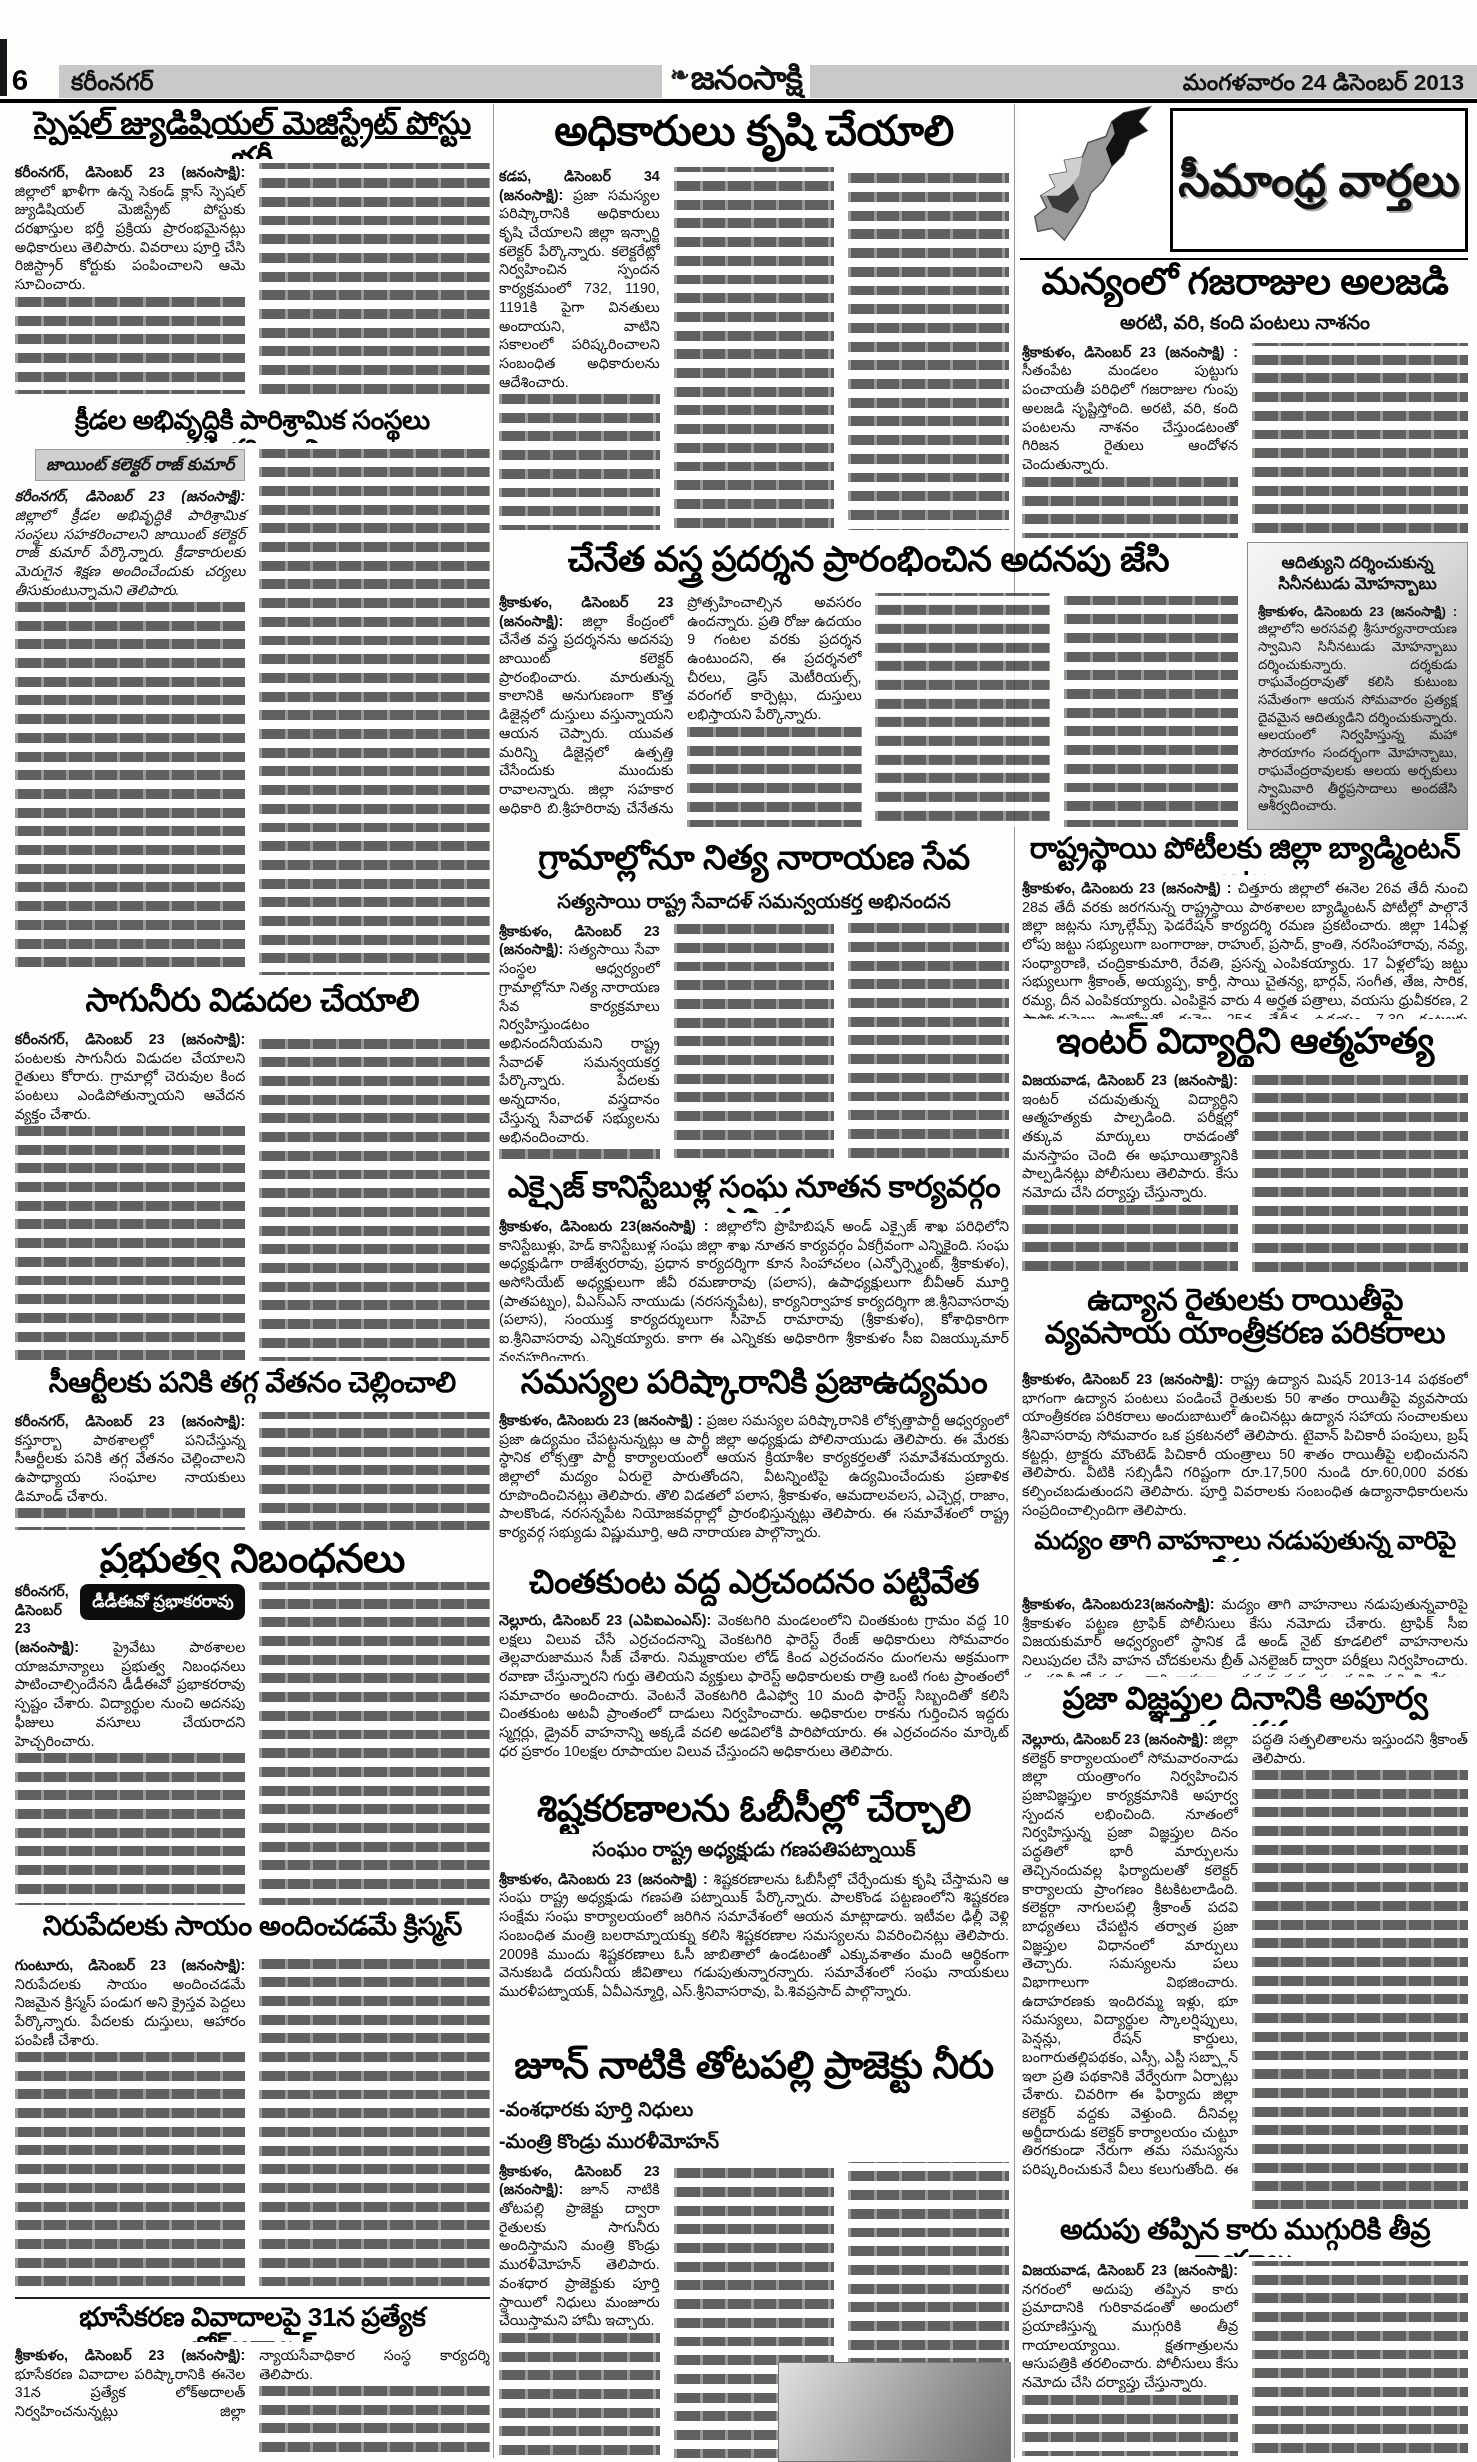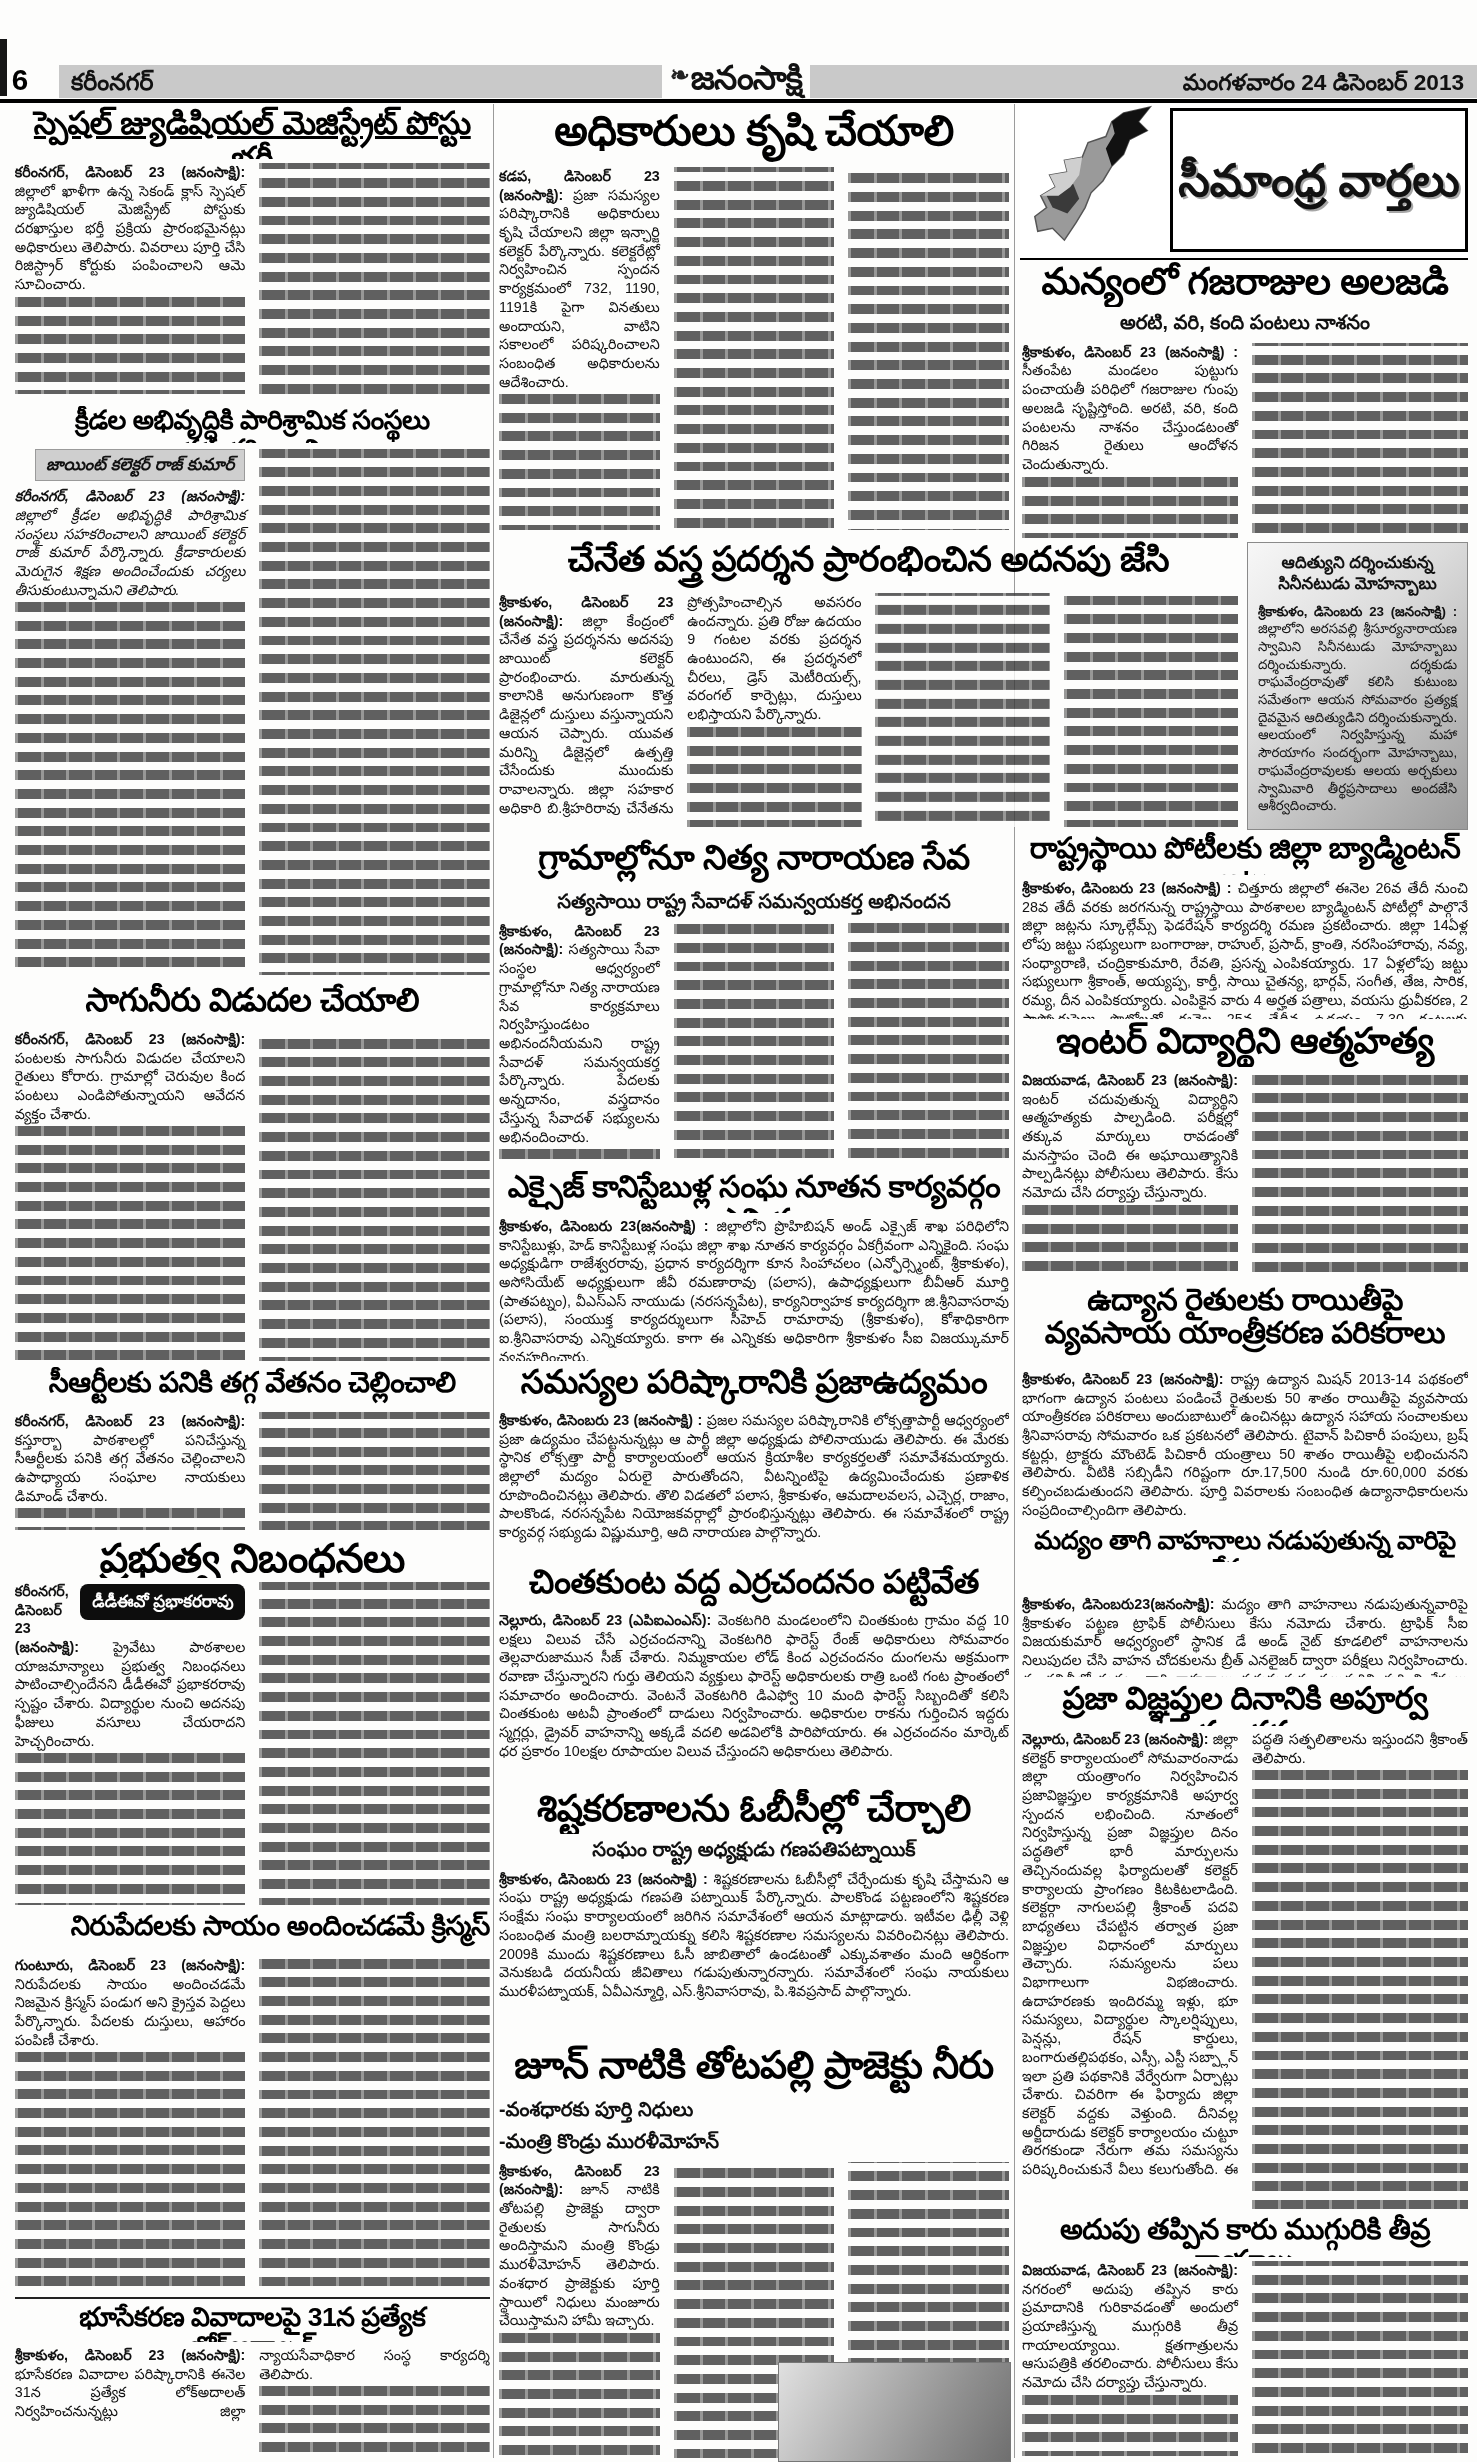--- a/index.html
+++ b/index.html
@@ -101,40 +101,40 @@
   <div class="art" style="left:14.8px;top:1537px;width:475px;height:369px;">
     <h2 class="hl" style="font-size:40px;height:41px;">ప్రభుత్వ నిబంధనలు పాటించాల్సిందే</h2>
     <div class="bd c2" style="height:323px;">
       <div class="blackbox">డీడీఈవో ప్రభాకరరావు</div>
       <span class="dl">కరీంనగర్, డిసెంబర్ 23 (జనంసాక్షి):</span><span> ప్రైవేటు పాఠశాలల యాజమాన్యాలు ప్రభుత్వ నిబంధనలు పాటించాల్సిందేనని డీడీఈవో ప్రభాకరరావు స్పష్టం చేశారు. విద్యార్థుల నుంచి అదనపు ఫీజులు వసూలు చేయరాదని హెచ్చరించారు.</span>
       <div class="gk" style="height:650px;"></div>
     </div>
   </div>
 
   <div class="art" style="left:14.8px;top:1911px;width:475px;height:384px;">
-    <h2 class="hl" style="font-size:27.6px;height:41px;text-align:right;">నిరుపేదలకు సాయం అందించడమే క్రిస్మస్</h2>
+    <h2 class="hl" style="font-size:27.6px;height:41px;">నిరుపేదలకు సాయం అందించడమే క్రిస్మస్</h2>
     <div class="bd c2" style="height:337px;">
       <span class="dl">గుంటూరు, డిసెంబర్ 23 (జనంసాక్షి):</span><span> నిరుపేదలకు సాయం అందించడమే నిజమైన క్రిస్మస్ పండుగ అని క్రైస్తవ పెద్దలు పేర్కొన్నారు. పేదలకు దుస్తులు, ఆహారం పంపిణీ చేశారు.</span>
       <div class="gk" style="height:680px;"></div>
     </div>
   </div>
 
   <div class="hrule-bold"></div>
   <div class="art" style="left:14.8px;top:2303px;width:475px;height:156px;">
     <h2 class="hl" style="font-size:26.6px;height:39px;">భూసేకరణ వివాదాలపై 31న ప్రత్యేక లోక్అదాలత్</h2>
     <div class="bd c2" style="height:110px;">
       <span class="dl">శ్రీకాకుళం, డిసెంబర్ 23 (జనంసాక్షి):</span><span> భూసేకరణ వివాదాల పరిష్కారానికి ఈనెల 31న ప్రత్యేక లోక్అదాలత్ నిర్వహించనున్నట్లు జిల్లా న్యాయసేవాధికార సంస్థ కార్యదర్శి తెలిపారు.</span>
       <div class="gk" style="height:227px;"></div>
     </div>
   </div>
 
   <div class="art" style="left:499px;top:108px;width:510px;height:426px;">
     <h2 class="hl" style="font-size:42px;height:55px;">అధికారులు కృషి చేయాలి</h2>
     <div class="bd c3" style="height:363px;">
-      <span class="dl">కడప, డిసెంబర్ 23 (జనంసాక్షి):</span><span> ప్రజా సమస్యల పరిష్కారానికి అధికారులు కృషి చేయాలని జిల్లా ఇన్ఛార్జి కలెక్టర్ పేర్కొన్నారు. కలెక్టరేట్లో నిర్వహించిన స్పందన కార్యక్రమంలో 732, 1190, 1191కి పైగా వినతులు అందాయని, వాటిని సకాలంలో పరిష్కరించాలని సంబంధిత అధికారులను ఆదేశించారు.</span>
+      <span class="dl">కడప, డిసెంబర్ 34 (జనంసాక్షి):</span><span> ప్రజా సమస్యల పరిష్కారానికి అధికారులు కృషి చేయాలని జిల్లా ఇన్ఛార్జి కలెక్టర్ పేర్కొన్నారు. కలెక్టరేట్లో నిర్వహించిన స్పందన కార్యక్రమంలో 732, 1190, 1191కి పైగా వినతులు అందాయని, వాటిని సకాలంలో పరిష్కరించాలని సంబంధిత అధికారులను ఆదేశించారు.</span>
       <div class="gk" style="height:1093px;"></div>
     </div>
   </div>
 
   <div class="art" style="left:499px;top:540px;width:739px;height:292px;">
     <h2 class="hl" style="font-size:35px;height:49px;">చేనేత వస్త్ర ప్రదర్శన ప్రారంభించిన అదనపు జేసి</h2>
     <div class="bd c4" style="height:234px;">
       <span class="dl">శ్రీకాకుళం, డిసెంబర్ 23 (జనంసాక్షి):</span><span> జిల్లా కేంద్రంలో చేనేత వస్త్ర ప్రదర్శనను అదనపు జాయింట్ కలెక్టర్ ప్రారంభించారు. మారుతున్న కాలానికి అనుగుణంగా కొత్త డిజైన్లలో దుస్తులు వస్తున్నాయని ఆయన చెప్పారు. యువత మరిన్ని డిజైన్లలో ఉత్పత్తి చేసేందుకు ముందుకు రావాలన్నారు. జిల్లా సహకార అధికారి బి.శ్రీహరిరావు చేనేతను ప్రోత్సహించాల్సిన అవసరం ఉందన్నారు. ప్రతి రోజు ఉదయం 9 గంటల వరకు ప్రదర్శన ఉంటుందని, ఈ ప్రదర్శనలో చీరలు, డ్రెస్ మెటీరియల్స్, వరంగల్ కార్పెట్లు, దుస్తులు లభిస్తాయని పేర్కొన్నారు.</span>
       <div class="gk" style="height:946px;"></div>
     </div>

